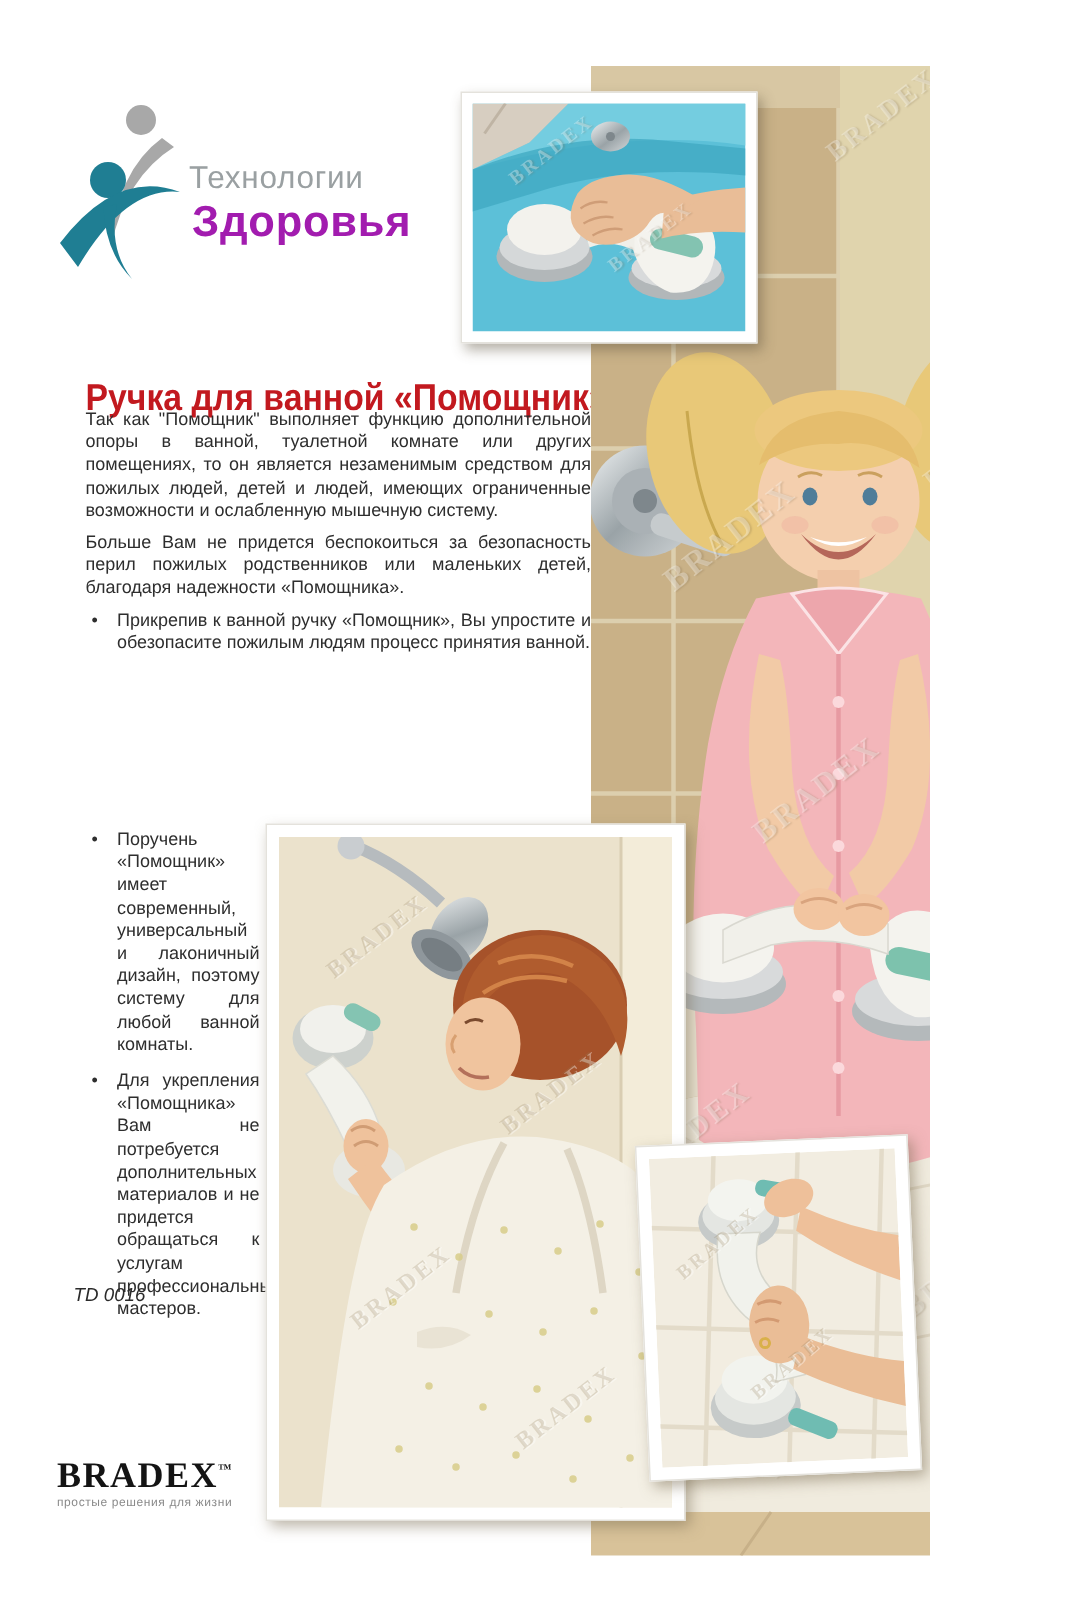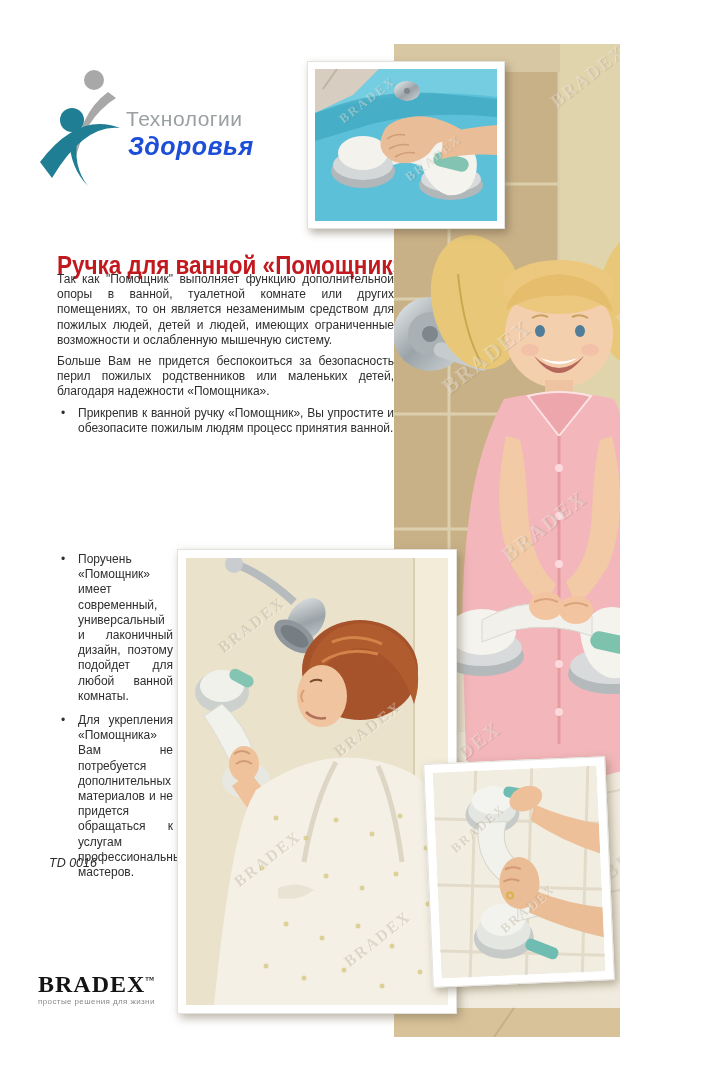--- a/index.html
+++ b/index.html
@@ -3,21 +3,21 @@
 <meta charset="utf-8">
 <style>
   html,body{margin:0;padding:0;background:#ffffff;}
   #page{position:relative;width:620px;height:1080px;background:#fff;overflow:hidden;
         font-family:"Liberation Sans",sans-serif;color:#2e2e2e;}
 
   
   .logo{position:absolute;left:36px;top:66px;display:flex;align-items:flex-start;}
   .logo-text{margin-left:4px;padding-top:42px;line-height:1.05;}
   .logo-line1{font-size:21px;color:#9aa0a2;letter-spacing:.5px;}
-  .logo-line2{font-size:25px;color:#1d4ed8;font-weight:bold;margin-top:3px;margin-left:2px;letter-spacing:.5px;font-style:italic;}
+  .logo-line2{font-size:29px;color:#a21caf;font-weight:bold;margin-top:3px;margin-left:2px;letter-spacing:.5px;}
 
   
   .title{position:absolute;left:57px;top:234px;font-size:25px;font-weight:bold;color:#c2191f;
          white-space:nowrap;transform:scaleX(.9);transform-origin:left top;}
   .col-wide{position:absolute;left:57px;top:272px;width:337px;font-size:12px;line-height:15.2px;text-align:justify;}
   .col-wide p{margin:0 0 6px 0;}
   .col-narrow{position:absolute;left:57px;top:552px;width:116px;font-size:12px;line-height:15.2px;text-align:justify;}
   .bullet{position:relative;padding-left:21px;margin:0 0 9px 0;}
   .bullet .dot{position:absolute;left:4px;top:0;}
   .td-code{position:absolute;left:49px;top:856px;font-size:12.5px;font-style:italic;color:#2b2b2b;}
@@ -307,21 +307,21 @@
     <p>Больше Вам не придется беспокоиться за безопасность перил пожилых родственников или маленьких детей, благодаря надежности «Помощника».</p>
     <div class="bullet">
       <span class="dot">•</span>
       <span>Прикрепив к ванной ручку «Помощник», Вы упростите и обезопасите пожилым людям процесс принятия ванной.</span>
     </div>
   </div>
 
   <div class="col-narrow">
     <div class="bullet">
       <span class="dot">•</span>
-      <span>Поручень «Помощник» имеет современный, универсальный и лаконичный дизайн, поэтому подойдет для любой ванной комнаты.</span>
+      <span>Поручень «Помощник» имеет современный, универсальный и лаконичный дизайн, поэтому систему для любой ванной комнаты.</span>
     </div>
     <div class="bullet">
       <span class="dot">•</span>
       <span>Для укрепления «Помощника» Вам не потребуется дополнительных материалов и не придется обращаться к услугам профессиональных мастеров.</span>
     </div>
   </div>
 
   <div class="td-code">TD 0016</div>
 
   <div class="brand">

